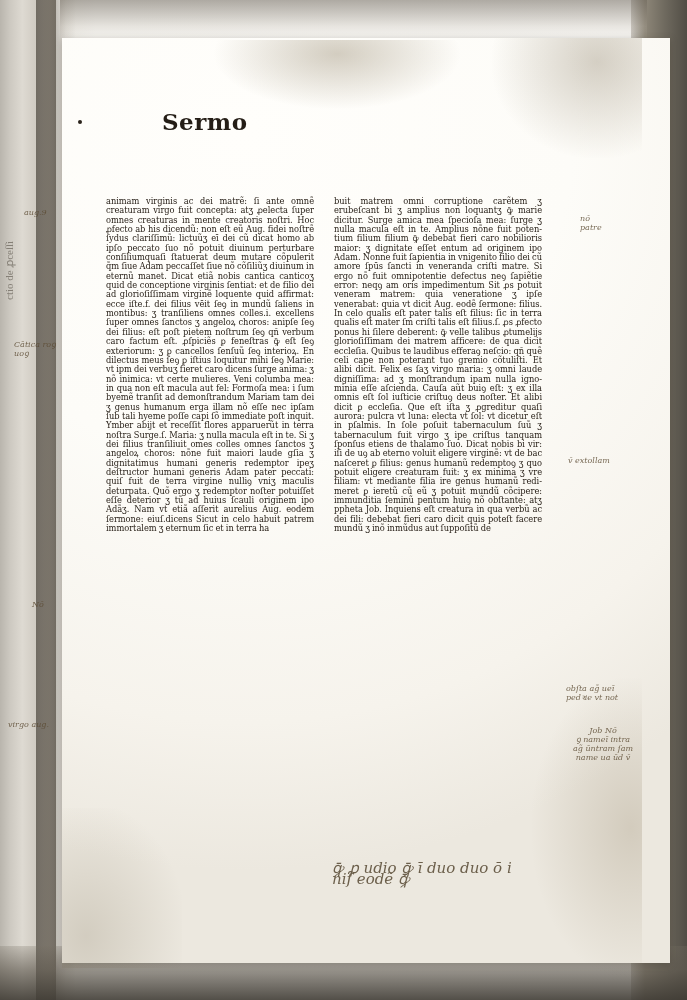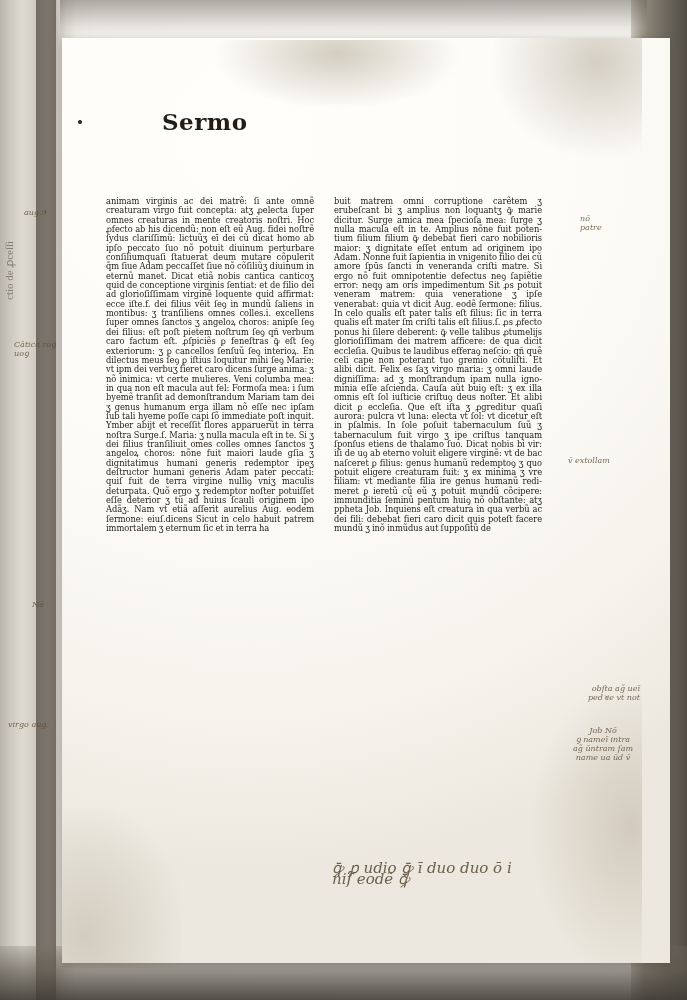--- a/index.html
+++ b/index.html
@@ -213,20 +213,20 @@
   </div>
 
   <div class="marg brown" style="left:24px;  top:208px;">aug.9</div>
   <div class="marg brown" style="left:14px;  top:300px; width:44px; white-space:pre-line;margin-top:40px;">Cātica roꝯ
 uoꝯ</div>
   <div class="marg brown" style="left:32px;  top:600px;">Nõ</div>
   <div class="marg brown" style="left:8px;   top:720px;">virgo aug.</div>
   <div class="marg brown" style="left:580px; top:214px; width:52px; white-space:pre-line;">nõ
 patre</div>
   <div class="marg brown" style="left:568px; top:456px; width:66px;">ṽ extollam</div>
-  <div class="marg brown" style="left:566px; top:684px; width:74px; white-space:pre-line;text-align:right;">obſta ag̃ ueī
+  <div class="marg brown" style="left:566px; top:684px; width:74px; white-space:pre-line;">obſta ag̃ ueī
 pedꝛie vt not</div>
   <div class="marg brown" style="left:564px; top:726px; width:78px; white-space:pre-line;text-align:center;">Job Nõ
 ꝯ nameī intra
 ag̃ ūntram ſam
 name ua ūd ṽ</div>
 
 </div>
 
 </body></html>

